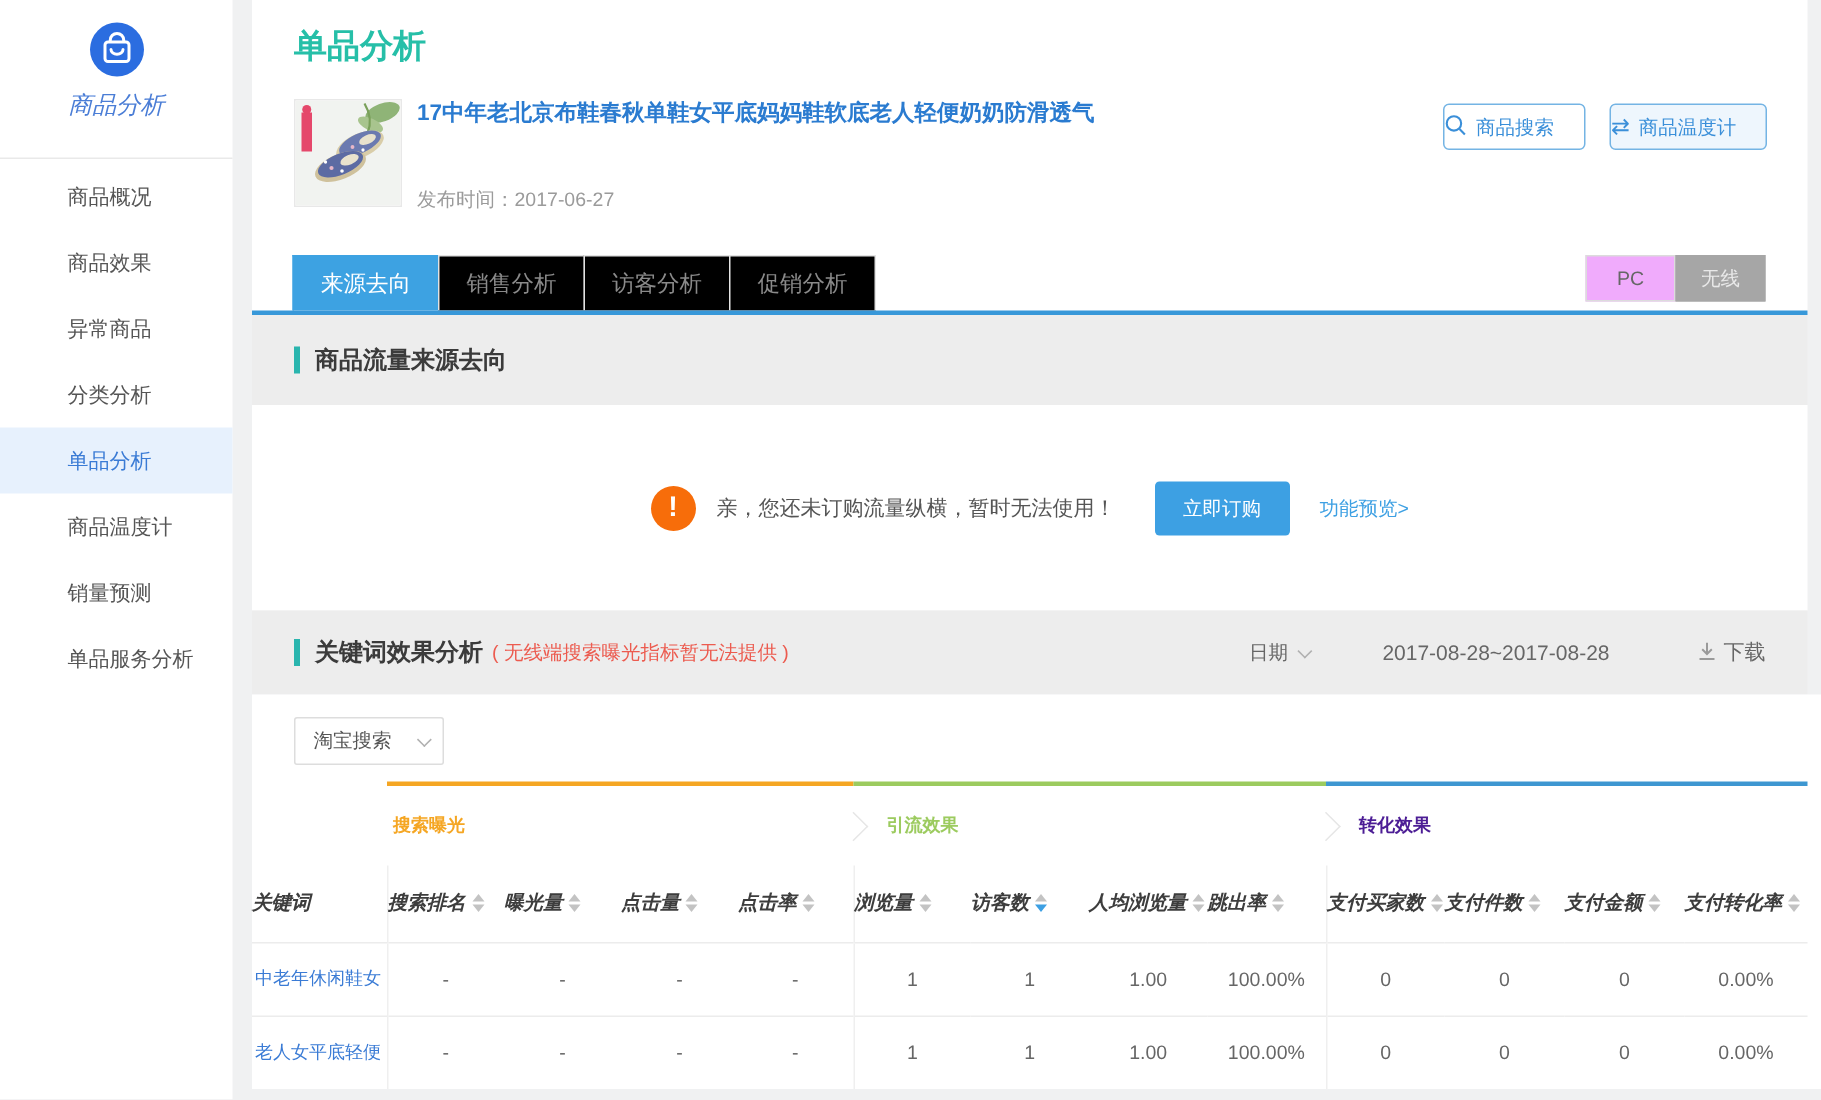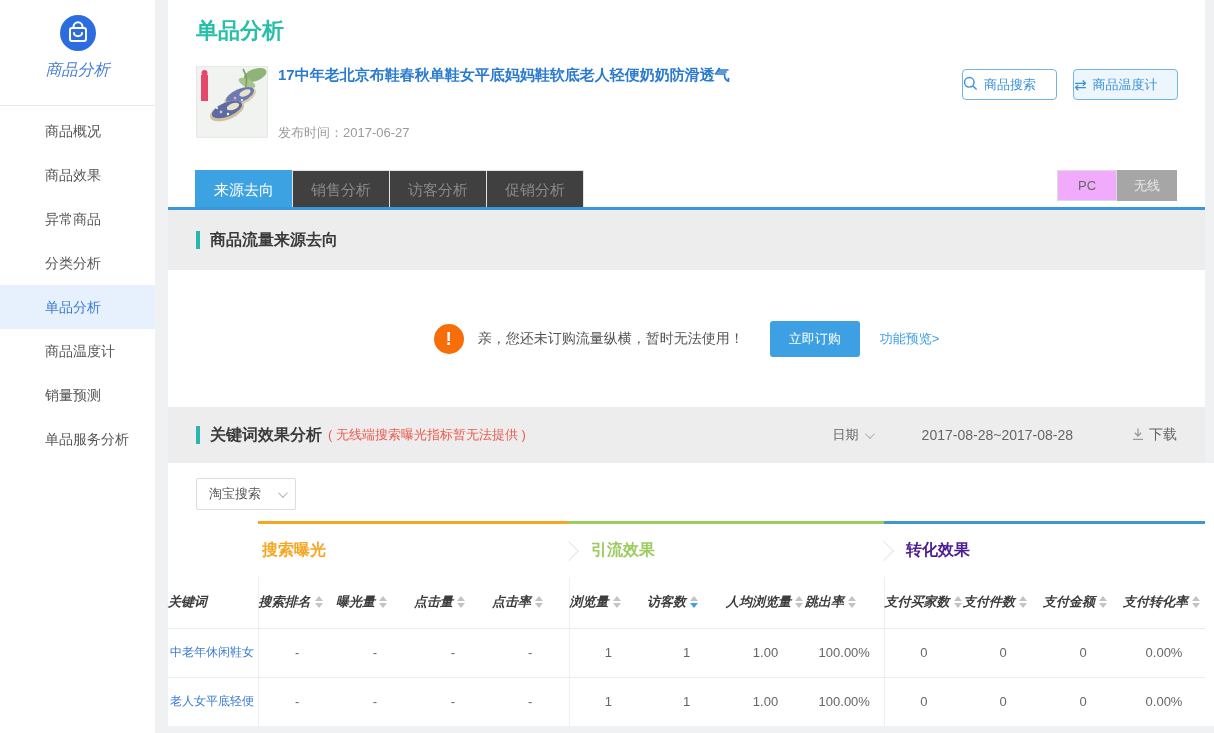--- a/index.html
+++ b/index.html
@@ -23,21 +23,21 @@
   .thumb { position:absolute; left:28px; top:66px; width:72px; height:72px; border:1px solid #e8e8e8; }
   .prod-title { position:absolute; left:110px; top:66px; width:640px; font-size:15px; font-weight:bold; color:#2a7bd0; cursor:pointer; }
   .pub-time { position:absolute; left:110px; top:124px; font-size:13px; color:#9b9b9b; }
   .hd-btn { position:absolute; top:69px; height:31px; border:1px solid #74b4e4; border-radius:4px; background:#fff; color:#3a8fd9; font-size:13px; display:flex; align-items:center; justify-content:flex-start; gap:6px; cursor:pointer; }
   .btn-search { left:794px; width:95px; }
   .btn-thermo { left:905px; width:105px; background:#eef6fd; }
   .btn-thermo .swap-glyph { font-size:15px; line-height:1; }
 
   
   .tabs { position:absolute; left:28px; top:170px; display:flex; height:37px; }
-  .tab { min-width:95px; padding:0 18px; height:37px; line-height:37px; text-align:center; font-size:15px; color:#8a8a8a; background:#404040; border:1px solid #e3e3e3; border-bottom:none; margin-left:-1px; cursor:pointer; }
+  .tab { min-width:95px; padding:0 18px; height:37px; line-height:37px; text-align:center; font-size:15px; color:#8a8a8a; background:#000000; border:1px solid #e3e3e3; border-bottom:none; margin-left:-1px; cursor:pointer; }
   .tab.active { background:#3da2e2; color:#fff; border-color:#3da2e2; }
   .tab-underline { position:absolute; left:0; top:207px; width:1037px; height:3px; background:#3898d9; }
   .device-toggle { position:absolute; left:889px; top:170px; display:flex; height:31px; }
   .dev-btn { width:60px; text-align:center; line-height:29px; font-size:13px; cursor:pointer; }
   .dev-pc { background:#f0abfc; border:1px solid #dcdcdc; color:#666; }
   .dev-wl { background:#a6a6a6; border:1px solid #a6a6a6; color:#e9e9e9; }
 
   
   .section-bar { position:absolute; left:0; width:1037px; background:#ededed; display:flex; align-items:center; }
   .bar1 { top:210px; height:60px; }
@@ -58,21 +58,21 @@
   .warn-text { font-size:14px; color:#555; }
   .order-btn { background:#3da0e3; color:#fff; font-size:13px; border:none; border-radius:3px; padding:9px 19px; margin-left:12px; cursor:pointer; }
   .preview-link { font-size:13px; color:#3da0e3; text-decoration:none; margin-left:6px; cursor:pointer; }
 
   
   .keyword-block { position:absolute; left:0; top:463px; width:1136px; height:263px; background:#fff; }
   .filter-select { position:absolute; left:28px; top:15px; width:100px; height:32px; border:1px solid #ddd; border-radius:2px; background:#fff; display:flex; align-items:center; justify-content:space-between; padding:0 10px 0 12px; font-size:13px; color:#555; cursor:pointer; }
 
   
   .grp-row { position:absolute; left:0; top:58px; width:1037px; height:56px; display:flex; }
-  .grp-cell { position:relative; border-top:3px solid transparent; display:flex; align-items:center; font-size:16px; font-weight:bold; }
+  .grp-cell { position:relative; border-top:3px solid transparent; display:flex; align-items:center; font-size:12px; font-weight:bold; }
   .grp-0 { width:90px; }
   .grp-1 { width:311px; border-top-color:#f5a623; color:#f5a623; padding-left:4px; }
   .grp-2 { width:315px; border-top-color:#9ccb5f; color:#9ccb5f; padding-left:22px; }
   .grp-3 { width:321px; border-top-color:#3e97d1; color:#4c1d95; padding-left:22px; }
   .grp-2::before, .grp-3::before { content:""; position:absolute; left:-7px; top:50%; width:13px; height:13px; border-top:1px solid #e6e6e6; border-right:1px solid #e6e6e6; transform:translateY(-50%) rotate(45deg); }
 
   table.kw { position:absolute; left:0; top:114px; width:1037px; border-collapse:collapse; table-layout:fixed; }
   table.kw th { height:51px; font-size:13px; font-weight:bold; color:#3d3d3d; text-align:left; white-space:nowrap;font-style:italic; }
   table.kw td { height:49px; font-size:13px; color:#666; text-align:center; border-top:1px solid #ececec; }
   table.kw td.kw-name { font-size:12px; color:#3a7bd5; text-align:left; padding-left:2px; cursor:pointer; }

